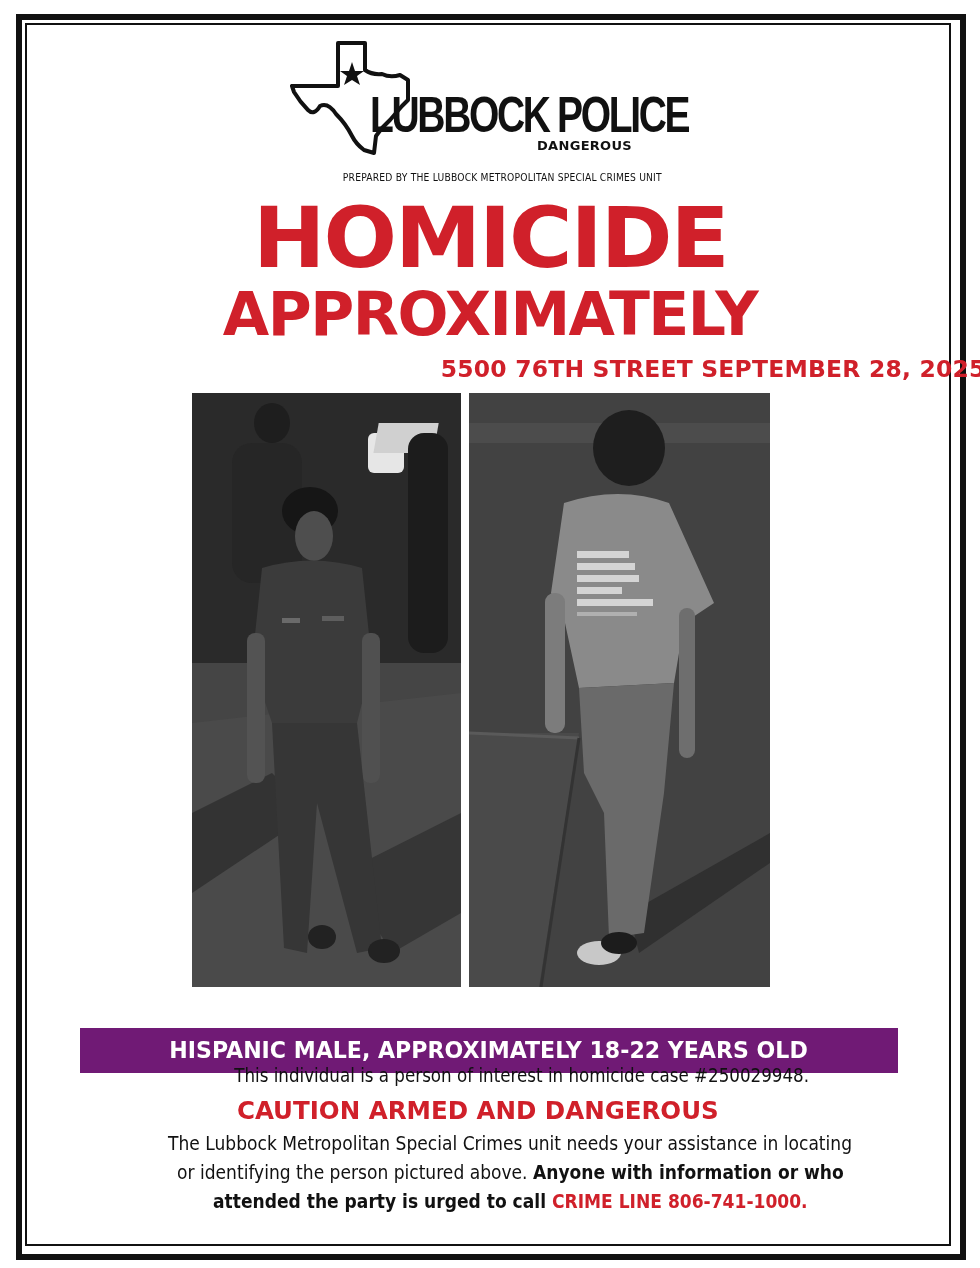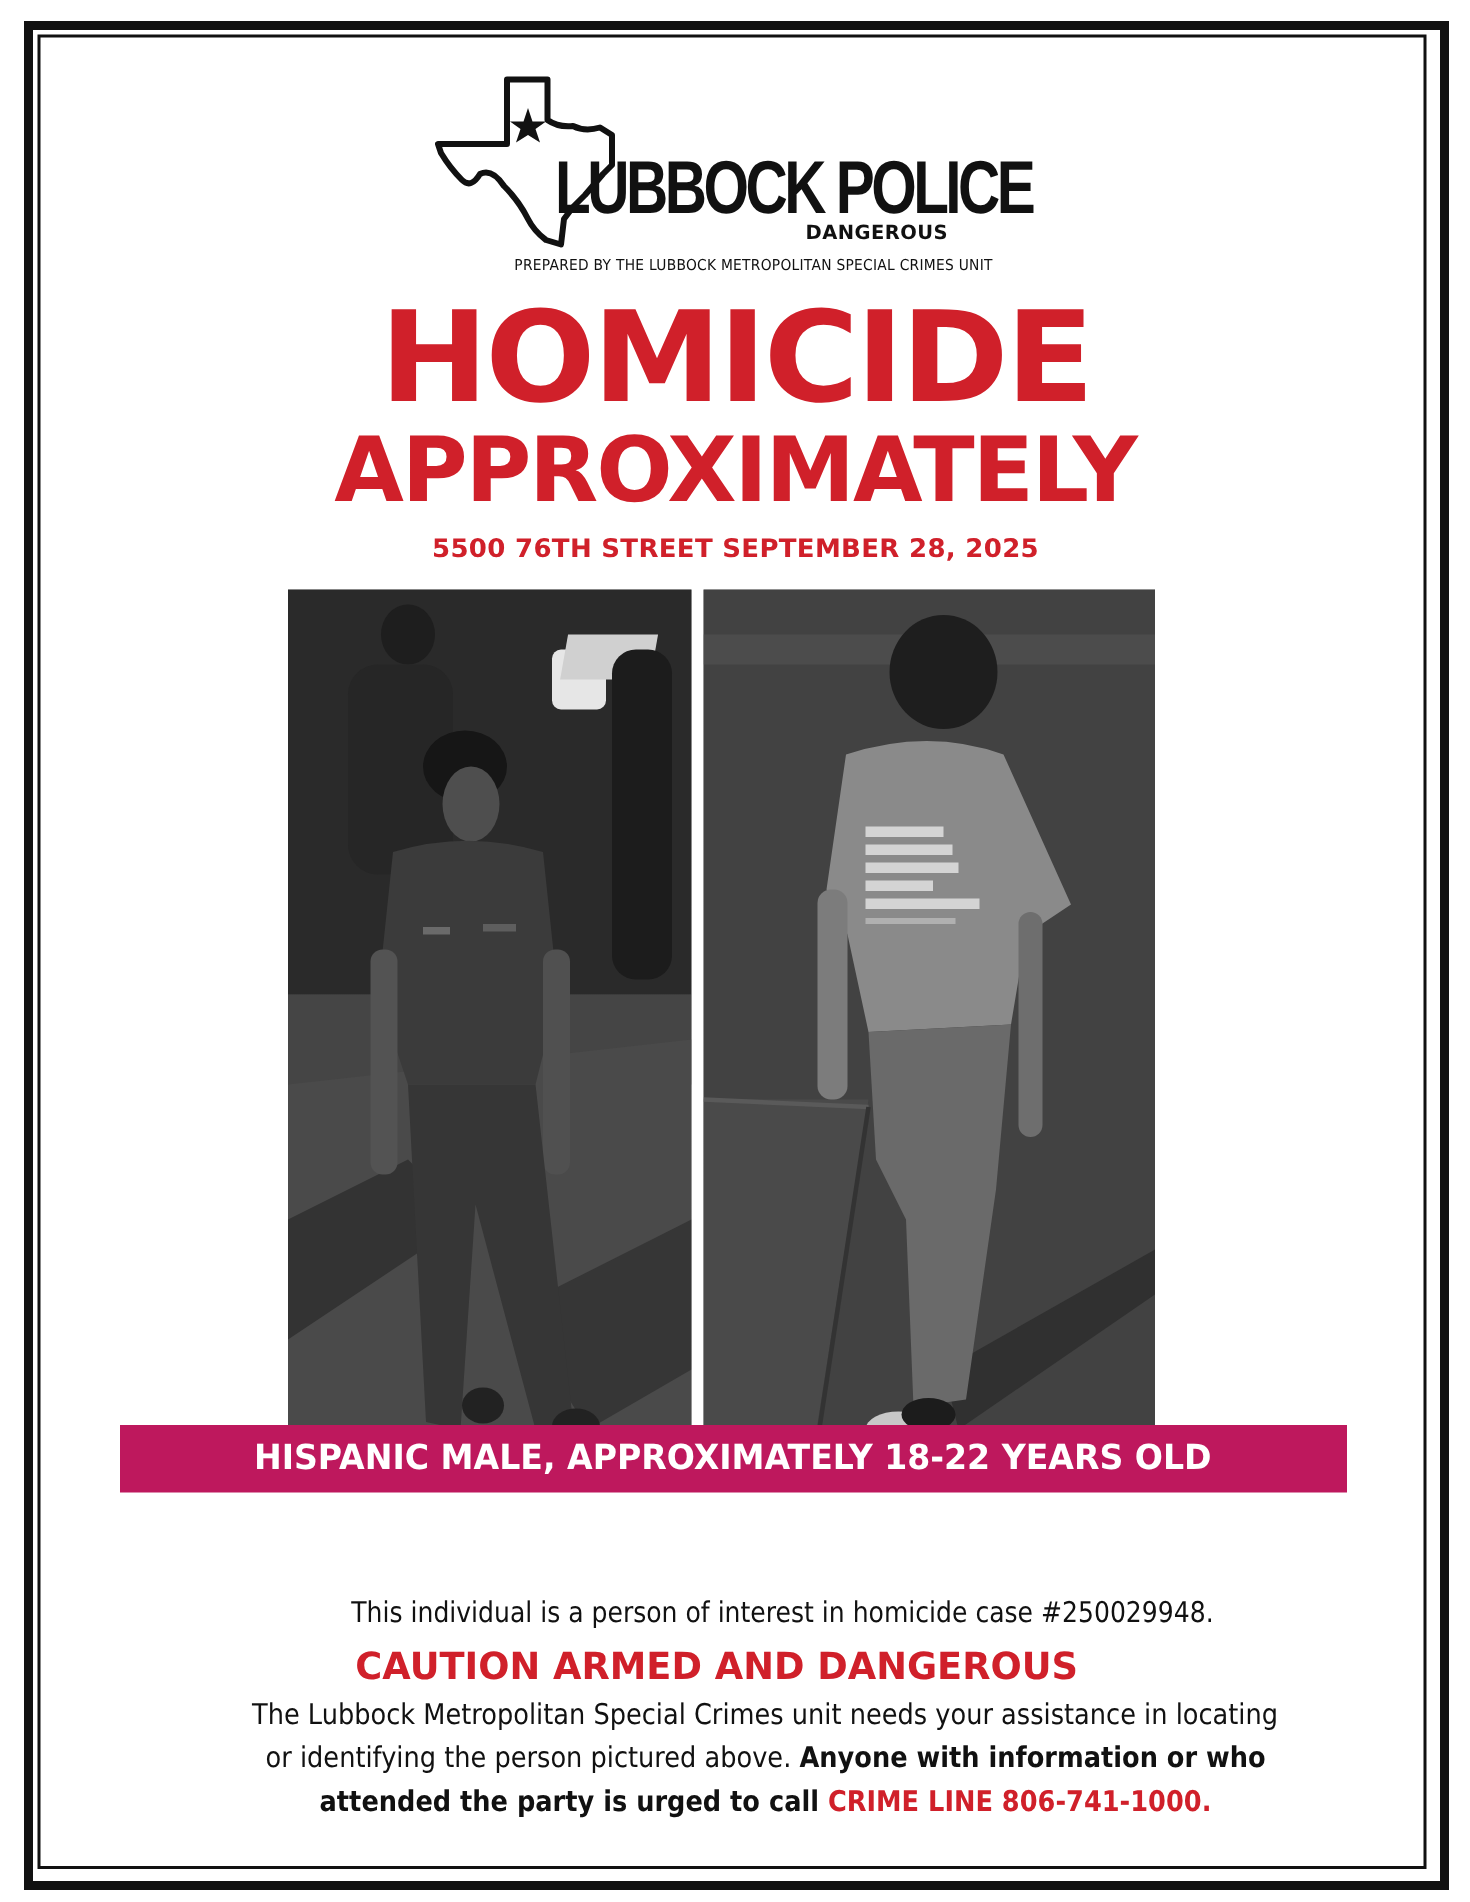--- a/index.html
+++ b/index.html
@@ -1,44 +1,44 @@
 <!DOCTYPE html>
 <html><head>
 <meta charset="utf-8">
 <style>
   html, body { margin:0; padding:0; background:#ffffff; }
   body { width:980px; height:1268px; position:relative; overflow:hidden; font-family:"Liberation Sans", sans-serif; }
   .outer-border { position:absolute; left:16px; top:14px; width:938px; height:1234px; border:6px solid #111; box-sizing:content-box; }
   .inner-border { position:absolute; left:25px; top:23px; width:926px; height:1223px; border:2px solid #111; box-sizing:border-box; }
 
   
-  .logo { position:absolute; left:290px; top:50px; width:350px; height:120px; }
+  .logo { position:absolute; left:290px; top:40px; width:350px; height:120px; }
   .logo svg.tx { position:absolute; left:0; top:0; }
   .logo .title { position:absolute; left:80px; top:50px; font-family:"Liberation Sans", sans-serif; font-weight:bold; font-size:50px; letter-spacing:-3px; transform:scaleX(0.78); transform-origin:left top; color:#111; line-height:1; white-space:nowrap; }
   .logo .sub { position:absolute; right:8px; top:98px; font-family:"DejaVu Sans", sans-serif; font-weight:bold; font-size:13px; letter-spacing:0.3px; color:#111; }
 
   .prepared { position:absolute; left:12px; width:980px; top:172px; text-align:center; font-family:"DejaVu Sans", sans-serif; font-size:10px; color:#111; letter-spacing:0.2px; }
   .prepared span { display:inline-block; transform:scaleX(0.92); }
 
   .headline { position:absolute; left:0; width:980px; text-align:center; color:#d0202a; font-family:"DejaVu Sans", sans-serif; font-weight:bold; line-height:1; white-space:nowrap; }
   .h1 { top:196px; font-size:84px; letter-spacing:-2px; }
   .h1 span { display:inline-block; transform:scaleX(1.03); }
   .h2 { top:284px; font-size:60px; letter-spacing:-1.5px; }
   .h2 span { display:inline-block; transform:scaleX(1.00); }
-  .h3 { top:358px; font-size:17px; letter-spacing:0.2px; }
+  .h3 { top:358px; font-size:23px; letter-spacing:0.2px;text-align:right; }
   .h3 span { display:inline-block; transform:scaleX(1.02); }
 
   
   .photo { position:absolute; top:393px; height:594px; overflow:hidden; background:#3a3a3a; }
   .photo-left { left:192px; width:269px; background:linear-gradient(180deg,#2c2c2c 0%,#3a3a3a 40%,#474747 60%,#3d3d3d 100%); }
   .photo-right { left:469px; width:301px; background:linear-gradient(180deg,#3c3c3c 0%,#484848 40%,#4a4a4a 100%); }
   .photo svg { position:absolute; left:0; top:0; }
 
   
-  .banner { position:absolute; left:80px; top:950px; width:818px; height:45px; background:#be185d; color:#fff; text-align:center; font-family:"DejaVu Sans", sans-serif; font-weight:bold; font-size:23px; line-height:45px; white-space:nowrap; }
+  .banner { position:absolute; left:80px; top:1028px; width:818px; height:45px; background:#701a75; color:#fff; text-align:center; font-family:"DejaVu Sans", sans-serif; font-weight:bold; font-size:23px; line-height:45px; white-space:nowrap; }
   .banner span { display:inline-block; transform:scaleX(0.96); }
 
   .interest { position:absolute; left:0; width:980px; top:1064px; text-align:center; font-family:"DejaVu Sans", sans-serif; font-size:19px; color:#111;margin-left:32px; }
   .interest span { display:inline-block; transform:scaleX(0.88); }
 
   .caution { position:absolute; left:0; width:956px; top:1096px; text-align:center; color:#d0202a; font-family:"DejaVu Sans", sans-serif; font-weight:bold; font-size:25px; white-space:nowrap; }
   .caution span { display:inline-block; transform:scaleX(0.98); }
 
   .body-text { position:absolute; left:0; width:980px; top:1129px; text-align:center; font-family:"DejaVu Sans", sans-serif; font-size:19px; line-height:29px; color:#111;padding-left:20px; }
   .body-text .line { display:block; white-space:nowrap; }

